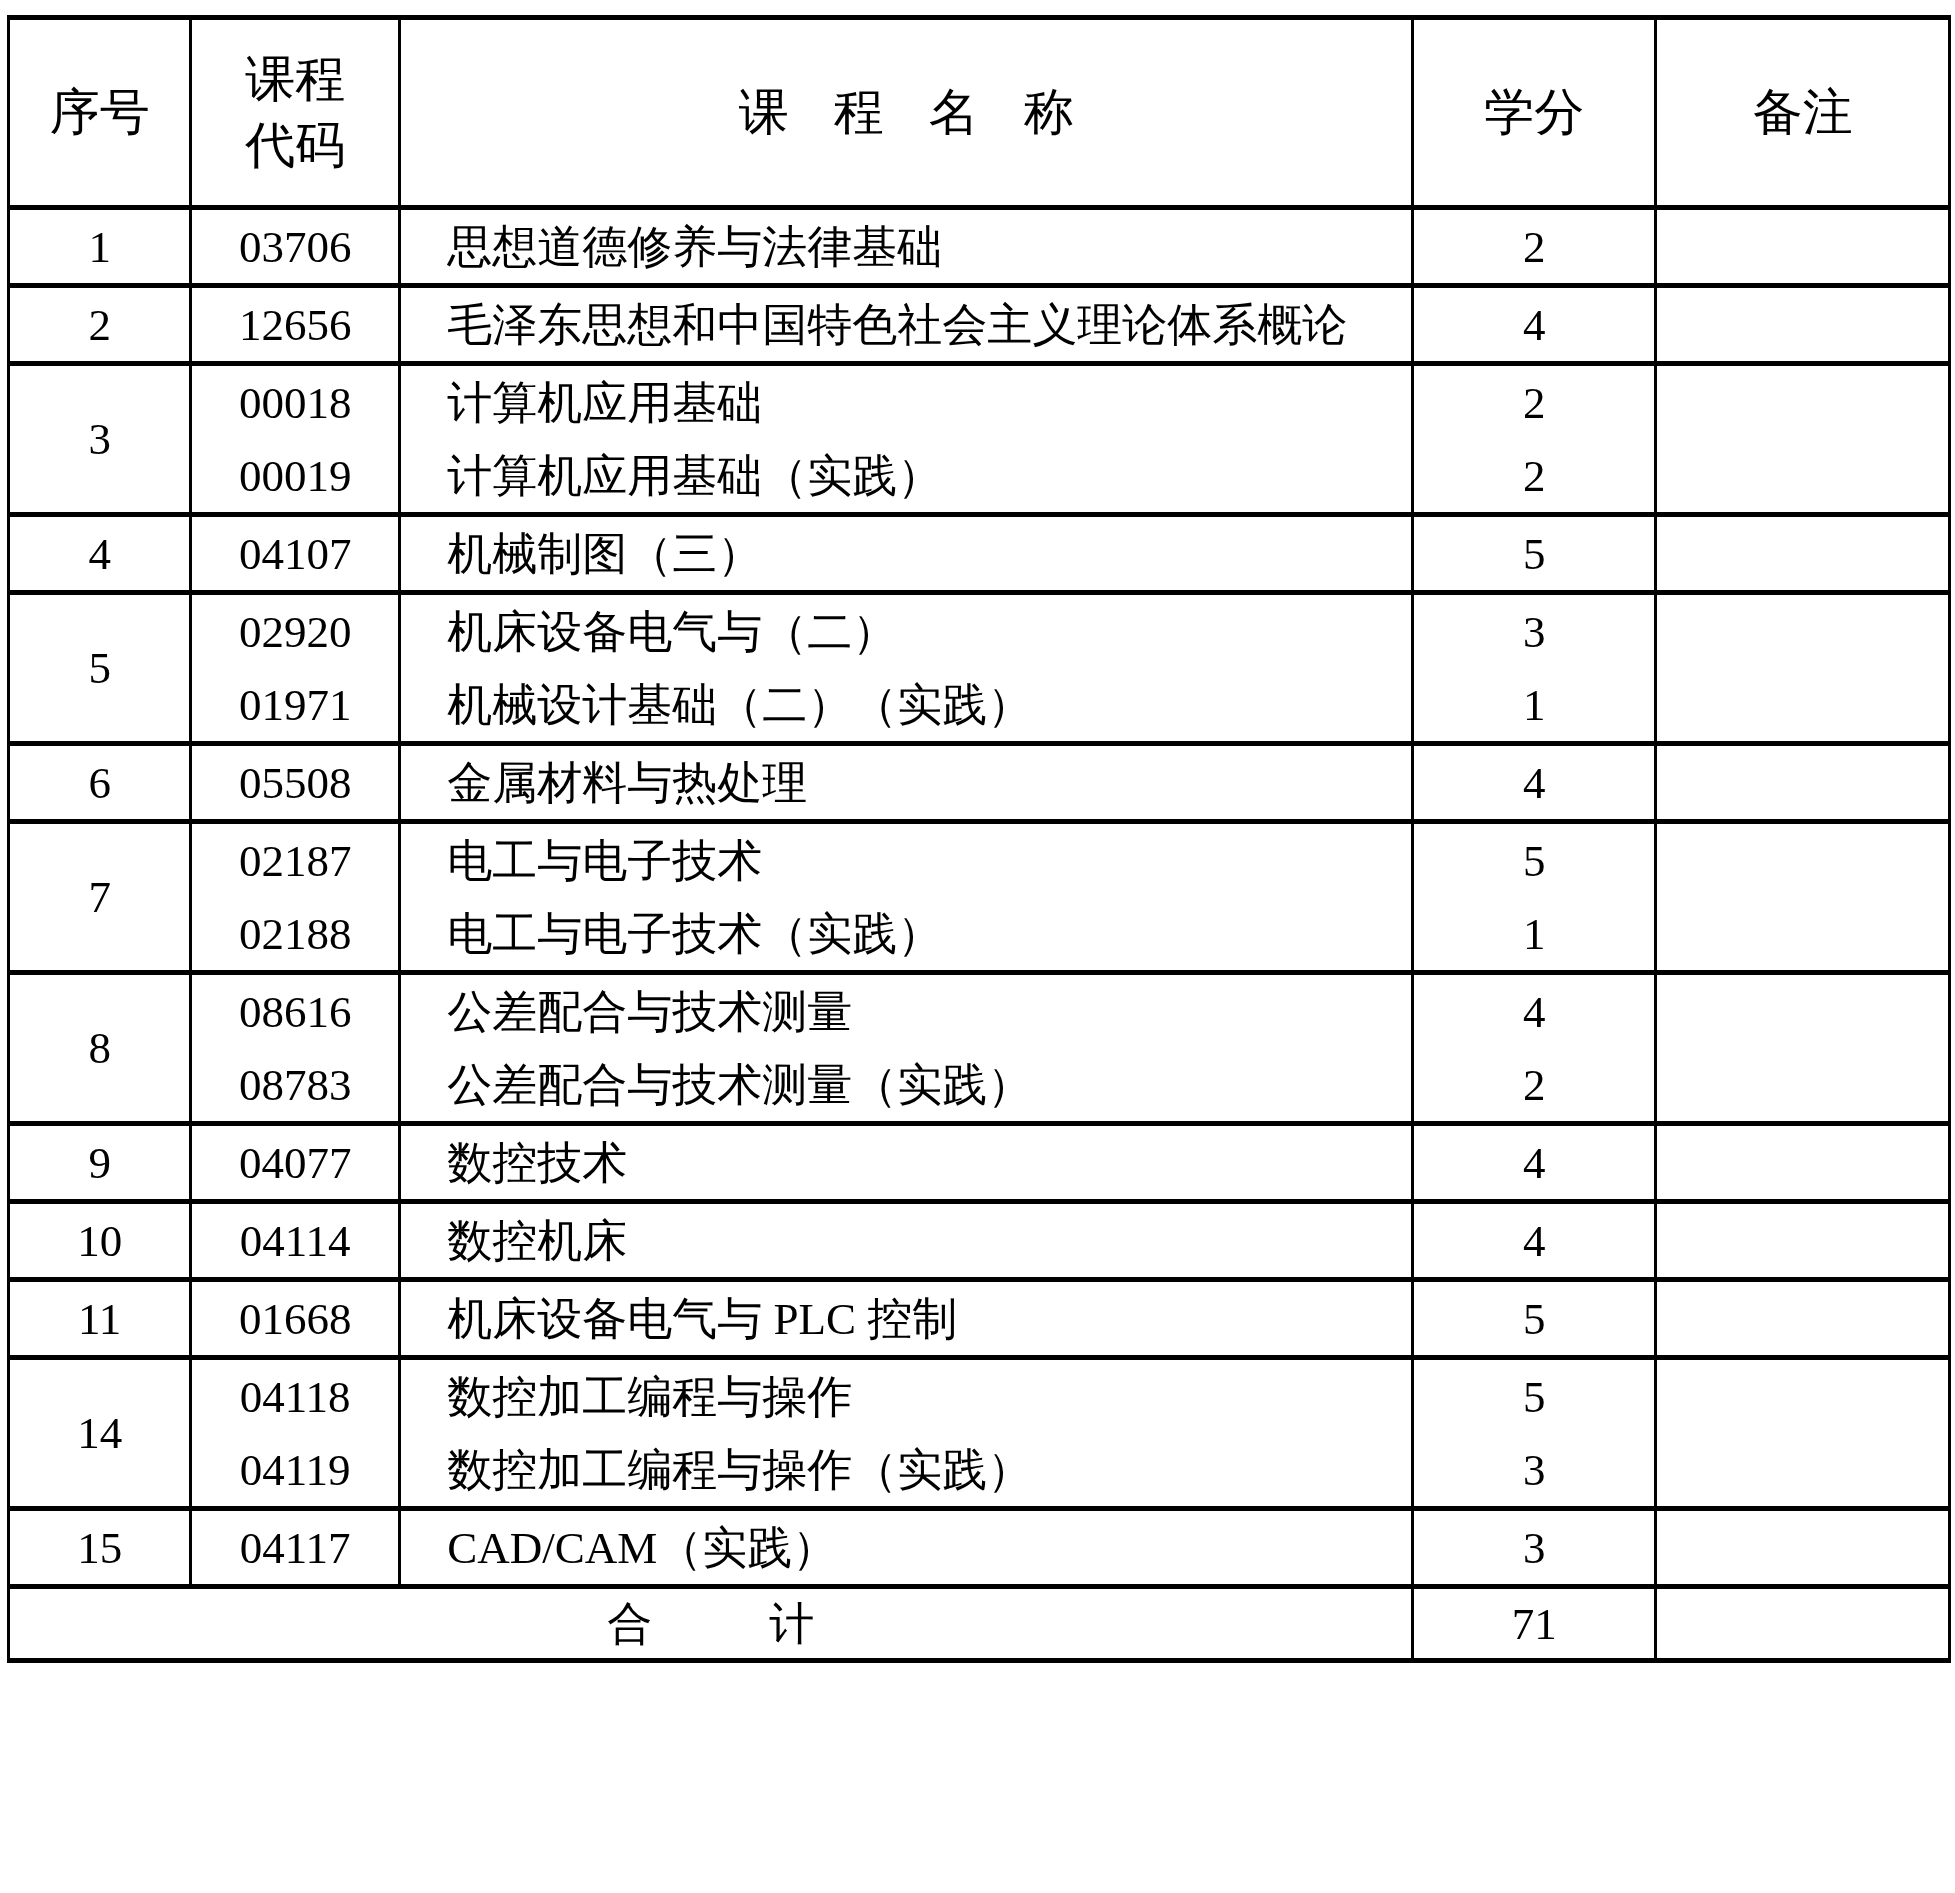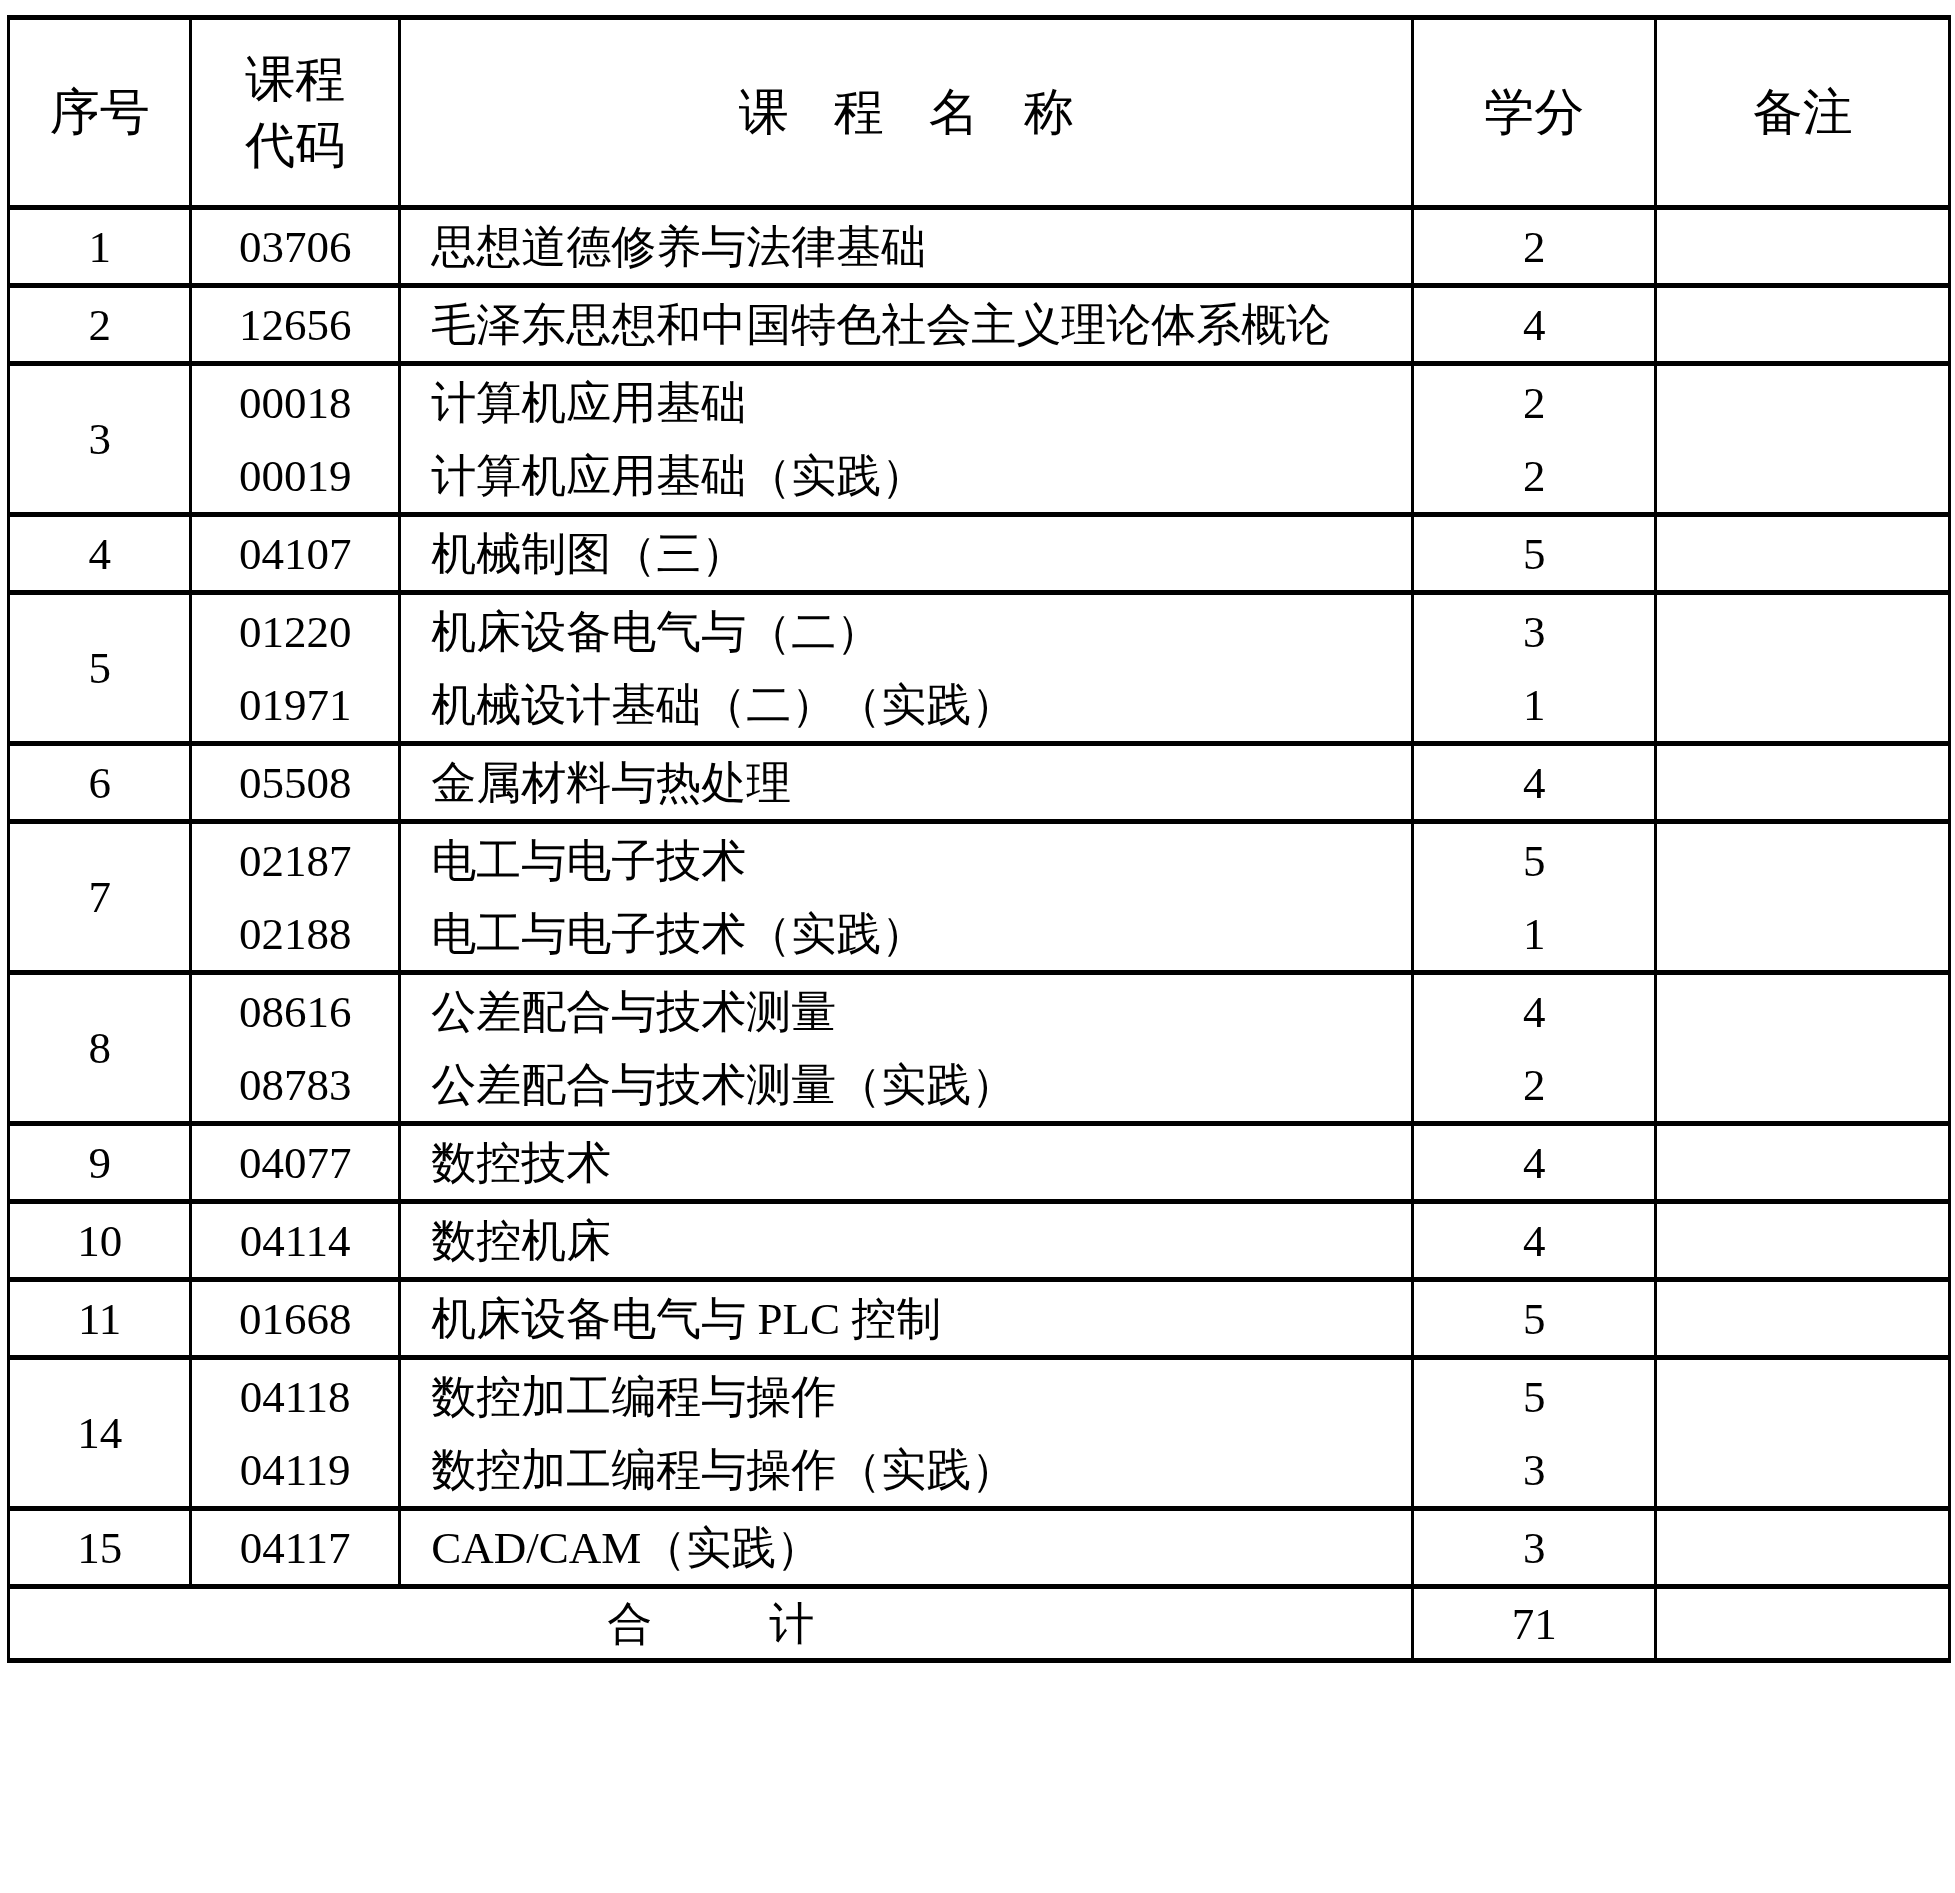--- a/index.html
+++ b/index.html
@@ -33,21 +33,21 @@
   .code-h-line { height: 66px; display: flex; align-items: center; justify-content: center; }
   th.name-h { letter-spacing: 0.9em; padding-left: 0.9em; }
 
   
   tbody td, tfoot td { font-size: 45px; }
   .line {
     height: 73px;
     display: flex; align-items: center; justify-content: center;
   }
   td.name-cell { text-align: left; }
-  td.name-cell .line { justify-content: flex-start; padding-left: 30px; font-family: Liberation Serif, serif; }
+  td.name-cell .line { justify-content: flex-start; padding-left: 46px; font-family: Liberation Serif, serif; }
   td.seq-cell { font-size: 45px; }
 
   
   tfoot td { height: 74px; }
   td.total-label { letter-spacing: 2.6em; padding-left: 2.6em; }
 </style>
 </head>
 <body>
 
 <div class="page">
@@ -123,21 +123,21 @@
             <div class="line">机械制图（三）</div>
           </td>
           <td class="credit-cell">
             <div class="line">5</div>
           </td>
           <td class="remark-cell"></td>
         </tr>
         <tr>
           <td class="seq-cell">5</td>
           <td class="code-cell">
-            <div class="line">01220</div>
+            <div class="line">02920</div>
             <div class="line">01971</div>
           </td>
           <td class="name-cell">
             <div class="line">机床设备电气与（二）</div>
             <div class="line">机械设计基础（二）（实践）</div>
           </td>
           <td class="credit-cell">
             <div class="line">3</div>
             <div class="line">1</div>
           </td>

